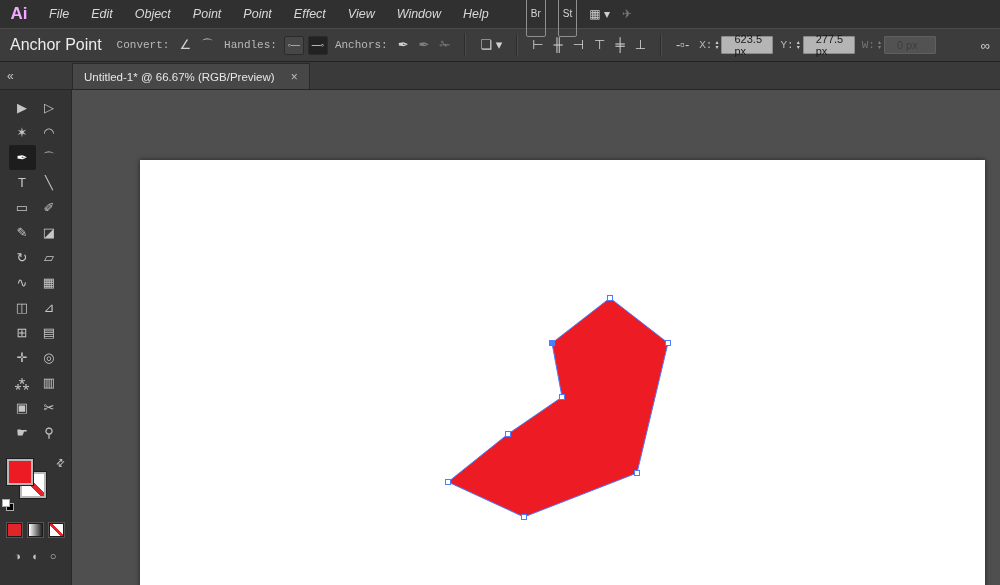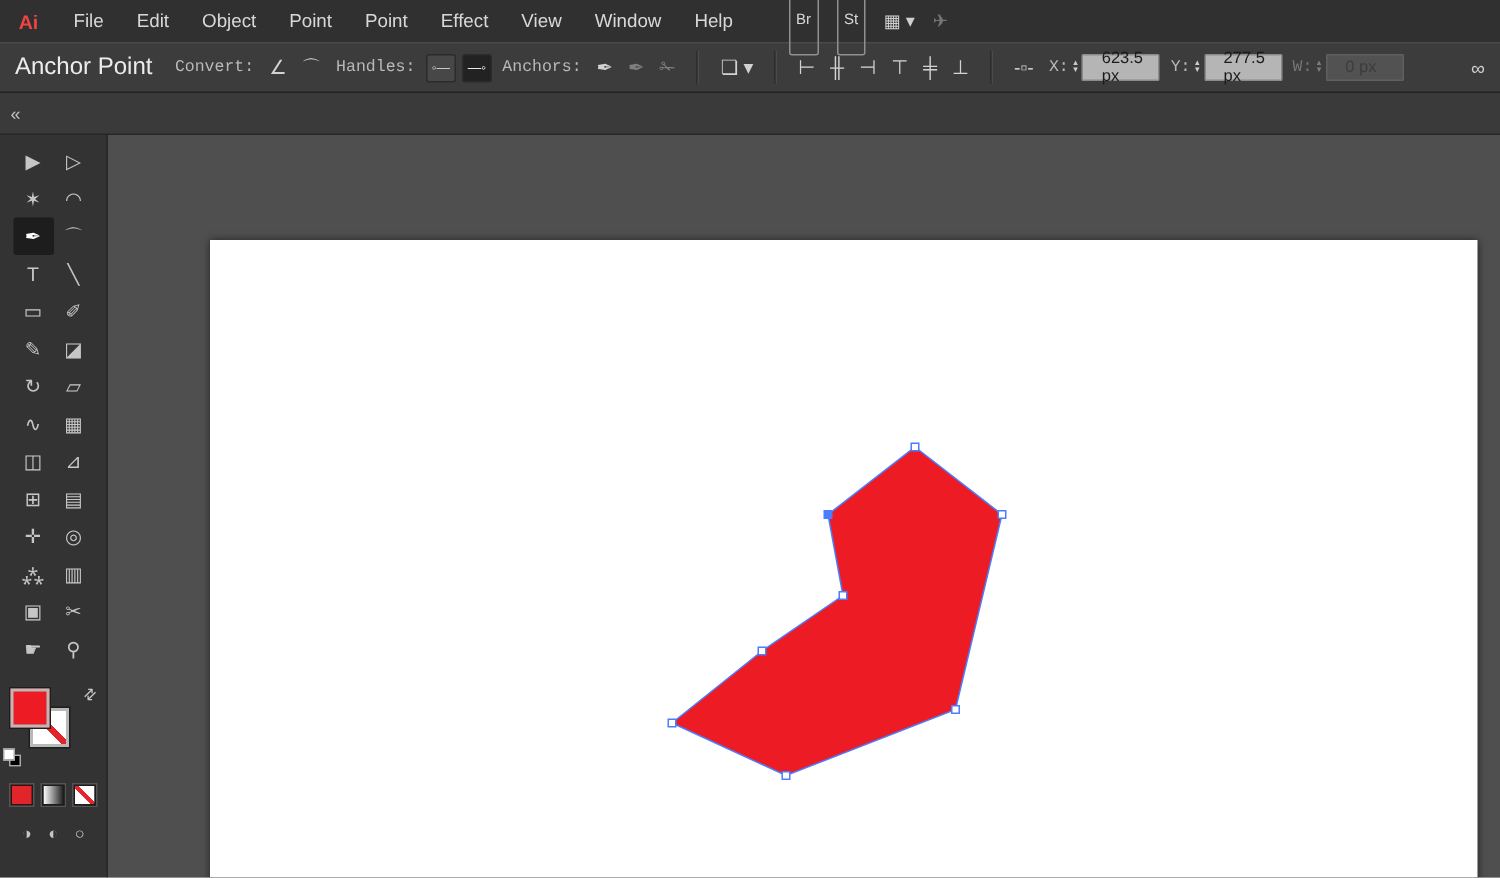--- a/index.html
+++ b/index.html
@@ -7,23 +7,23 @@
   body {
     width:1000px; height:585px; overflow:hidden;
     background:#505050;
     font-family:"Liberation Sans", sans-serif;
     user-select:none;
   }
 
   
   .menubar { height:28px; background:#303030; display:flex; align-items:stretch; }
   .logo { width:38px; display:flex; align-items:center; justify-content:center;
-          color:#ef4444; font-weight:bold; font-size:13px; }
+          color:#f0abfc; font-weight:bold; font-size:17px; }
   .menu-items { display:flex; align-items:stretch; }
-  .menu-item { padding:0 11px; display:flex; align-items:center; color:#d8d8d8; font-size:12.5px; }
+  .menu-item { padding:0 11px; display:flex; align-items:center; color:#d8d8d8; font-size:12.5px;font-style:italic; }
   .menu-extras { display:flex; align-items:center; margin-left:26px; gap:12px; }
   .boxed-btn { border:1px solid #909090; border-radius:2px; color:#d8d8d8;
                font-size:10px; padding:16px 4px; line-height:12px; }
   .icon-btn { color:#cfcfcf; font-size:12px; }
   .disabled { opacity:.45; }
 
   
   .controlbar { height:34px; background:#3c3c3c; border-top:1px solid #4a4a4a;
     border-bottom:1px solid #232323; display:flex; align-items:center;
     color:#c9c9c9; font-size:11px; padding:0 10px; gap:7px; }
@@ -178,20 +178,24 @@
     </div>
     <div class="field off">0 px</div>
   </div>
 
   <div class="link-icon">∞</div>
 </div>
 
 <div class="tabbar">
   <div class="collapse-zone">
     <span>«</span>
+  </div>
+  <div class="doc-tab">
+    <span>Untitled-1* @ 66.67% (RGB/Preview)</span>
+    <span class="tab-close">×</span>
   </div>
 </div>
 
 <div class="main">
 
   <div class="toolbar">
     <div class="tools">
         <div class="tool">▶</div>
         <div class="tool">▷</div>
         <div class="tool">✶</div>

